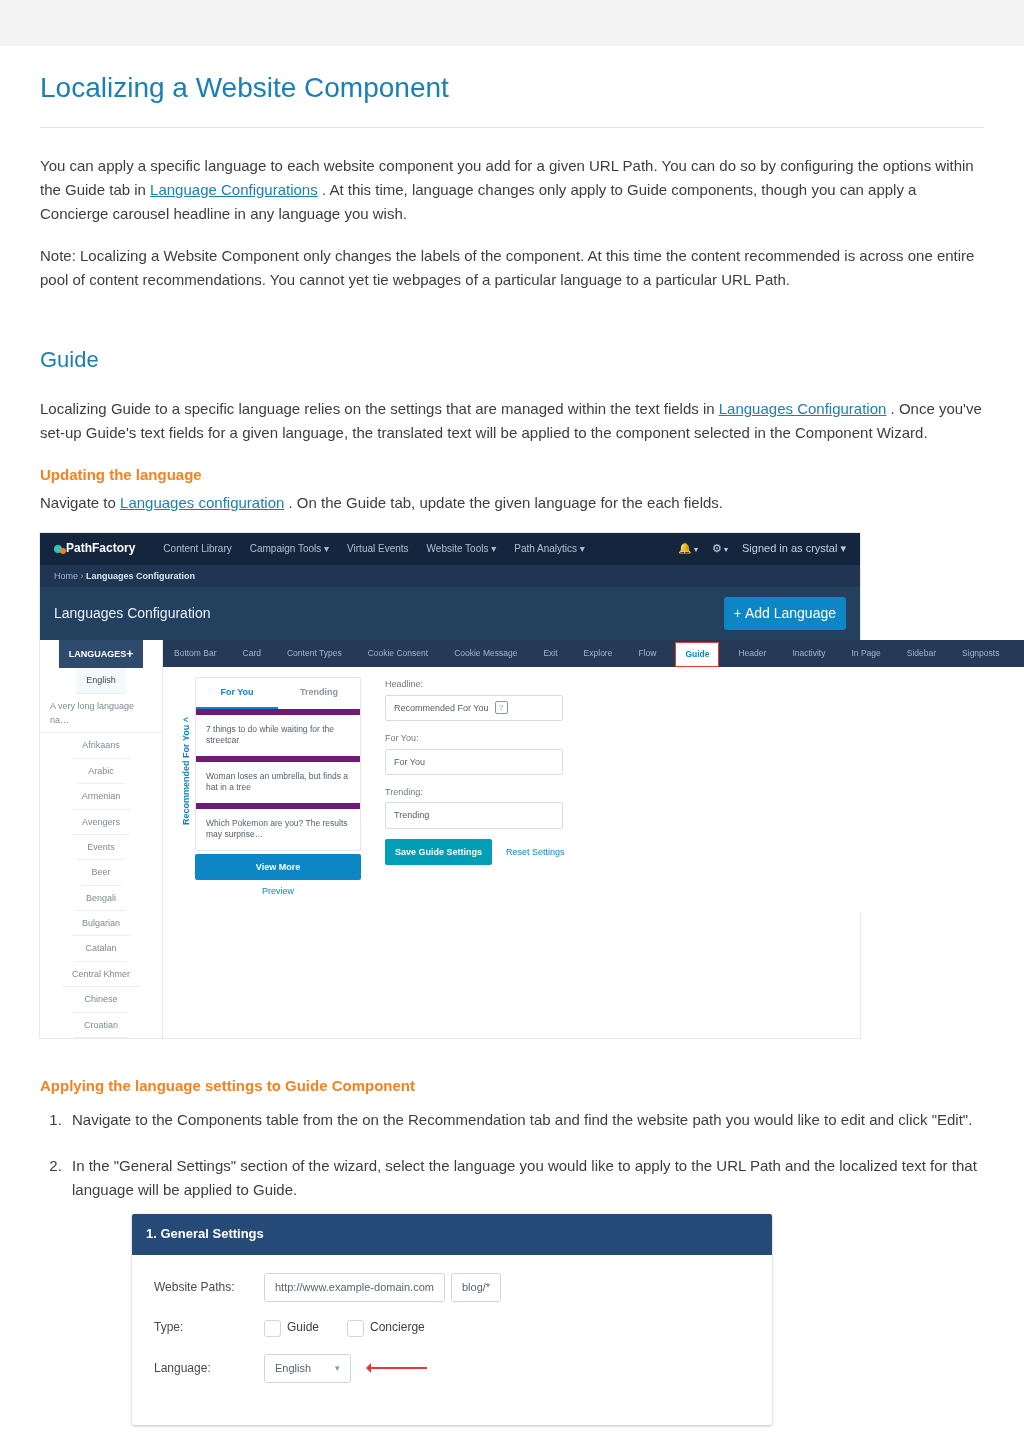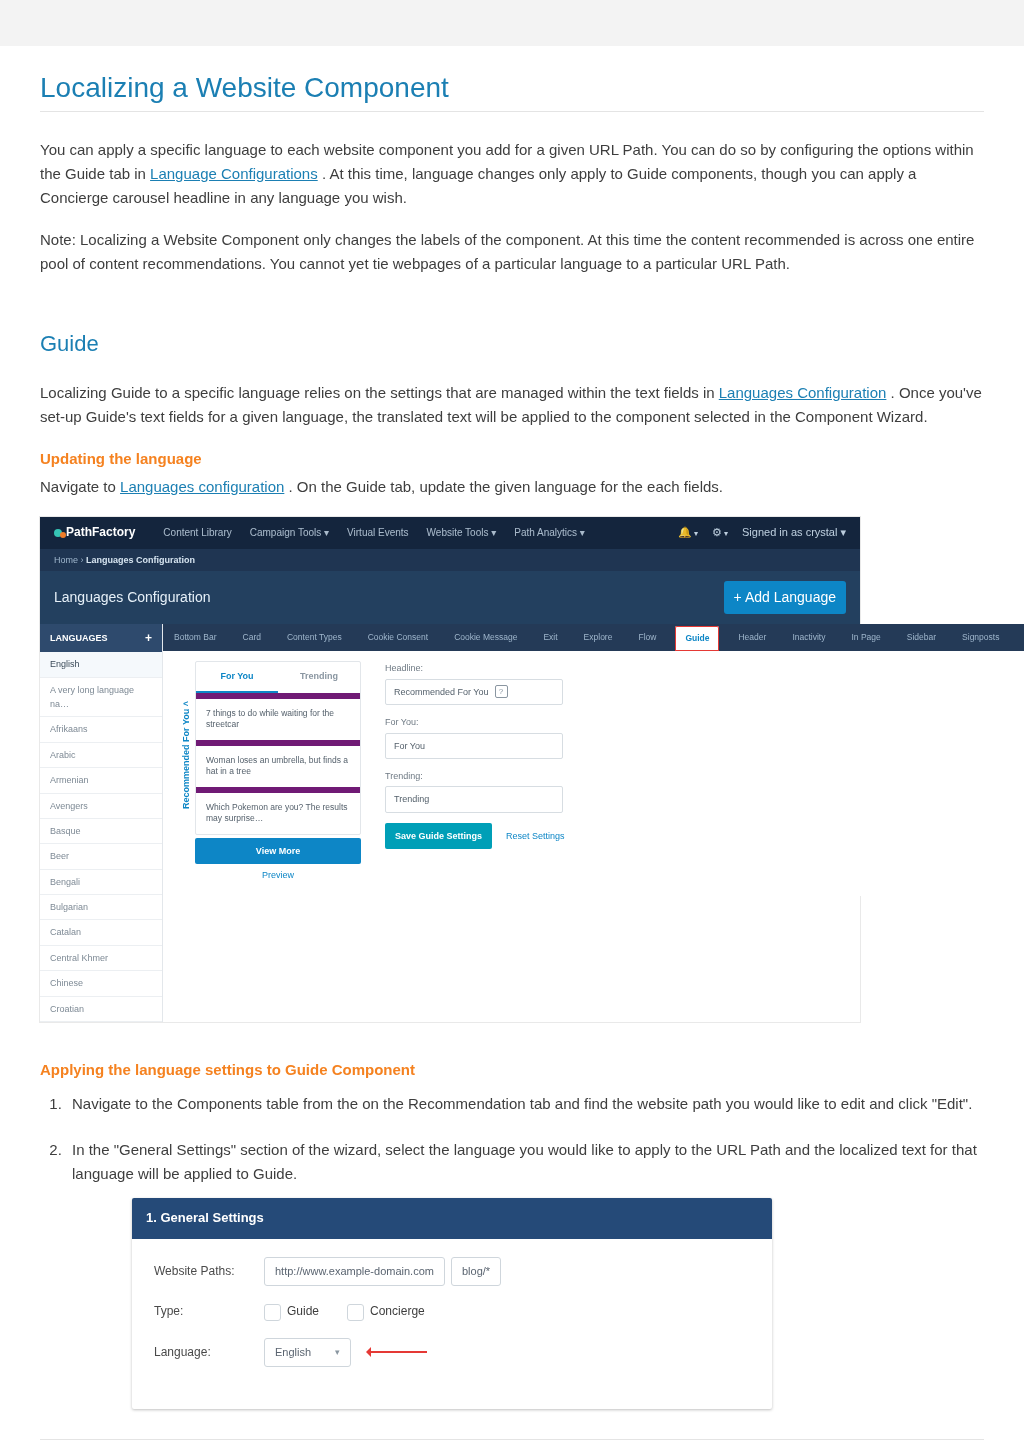--- a/index.html
+++ b/index.html
@@ -36,21 +36,21 @@
   .topband{height:46px;background:var(--topband);}
 
   .page{
     padding:20px 40px 60px 40px;
   }
 
   h1.title{
     font-weight:300;
     font-size:28px;
     color:var(--heading);
-    margin:0 0 0 0;
+    margin:0 0 16px 0;
   }
   hr.rule{
     border:none;border-top:1px solid var(--rule);margin:0 0 26px 0;
   }
 
   p.body{
     margin:0 0 18px 0;
     font-size:15px;
   }
   a.inline{color:var(--link);text-decoration:underline;}
@@ -113,20 +113,21 @@
   .addlang{
     background:var(--btnblue);color:#fff;border-radius:3px;
     font-size:14px;padding:5px 10px;
   }
 
   .shotbody{display:flex;background:#fff;}
   .langcol{
     width:122px;flex:0 0 122px;
     display:flex;flex-direction:column;
     border-right:1px solid #e3e7eb;
+    align-items:center;
   }
   .langcol .hdr{
     background:var(--navtab-sel);
     color:#fff;font-size:9px;font-weight:700;
     padding:7px 10px;display:flex;justify-content:space-between;align-items:center;
   }
   .langcol .hdr .plus{font-size:12px;line-height:1;}
   .langcol .item{
     font-size:9px;color:#7e8a95;padding:5px 10px;border-bottom:1px solid #eceff2;background:#fff;
   }
@@ -305,21 +306,21 @@
         <div class="hdr">
           <span>LANGUAGES</span>
           <span class="plus">+</span>
         </div>
         <div class="item sel">English</div>
         <div class="item">A very long language na…</div>
         <div class="item">Afrikaans</div>
         <div class="item">Arabic</div>
         <div class="item">Armenian</div>
         <div class="item">Avengers</div>
-        <div class="item">Basque</div>
+        <div class="item">Events</div>
         <div class="item">Beer</div>
         <div class="item">Bengali</div>
         <div class="item">Bulgarian</div>
         <div class="item">Catalan</div>
         <div class="item">Central Khmer</div>
         <div class="item">Chinese</div>
         <div class="item">Croatian</div>
       </div>
 
       <div class="rightarea">

